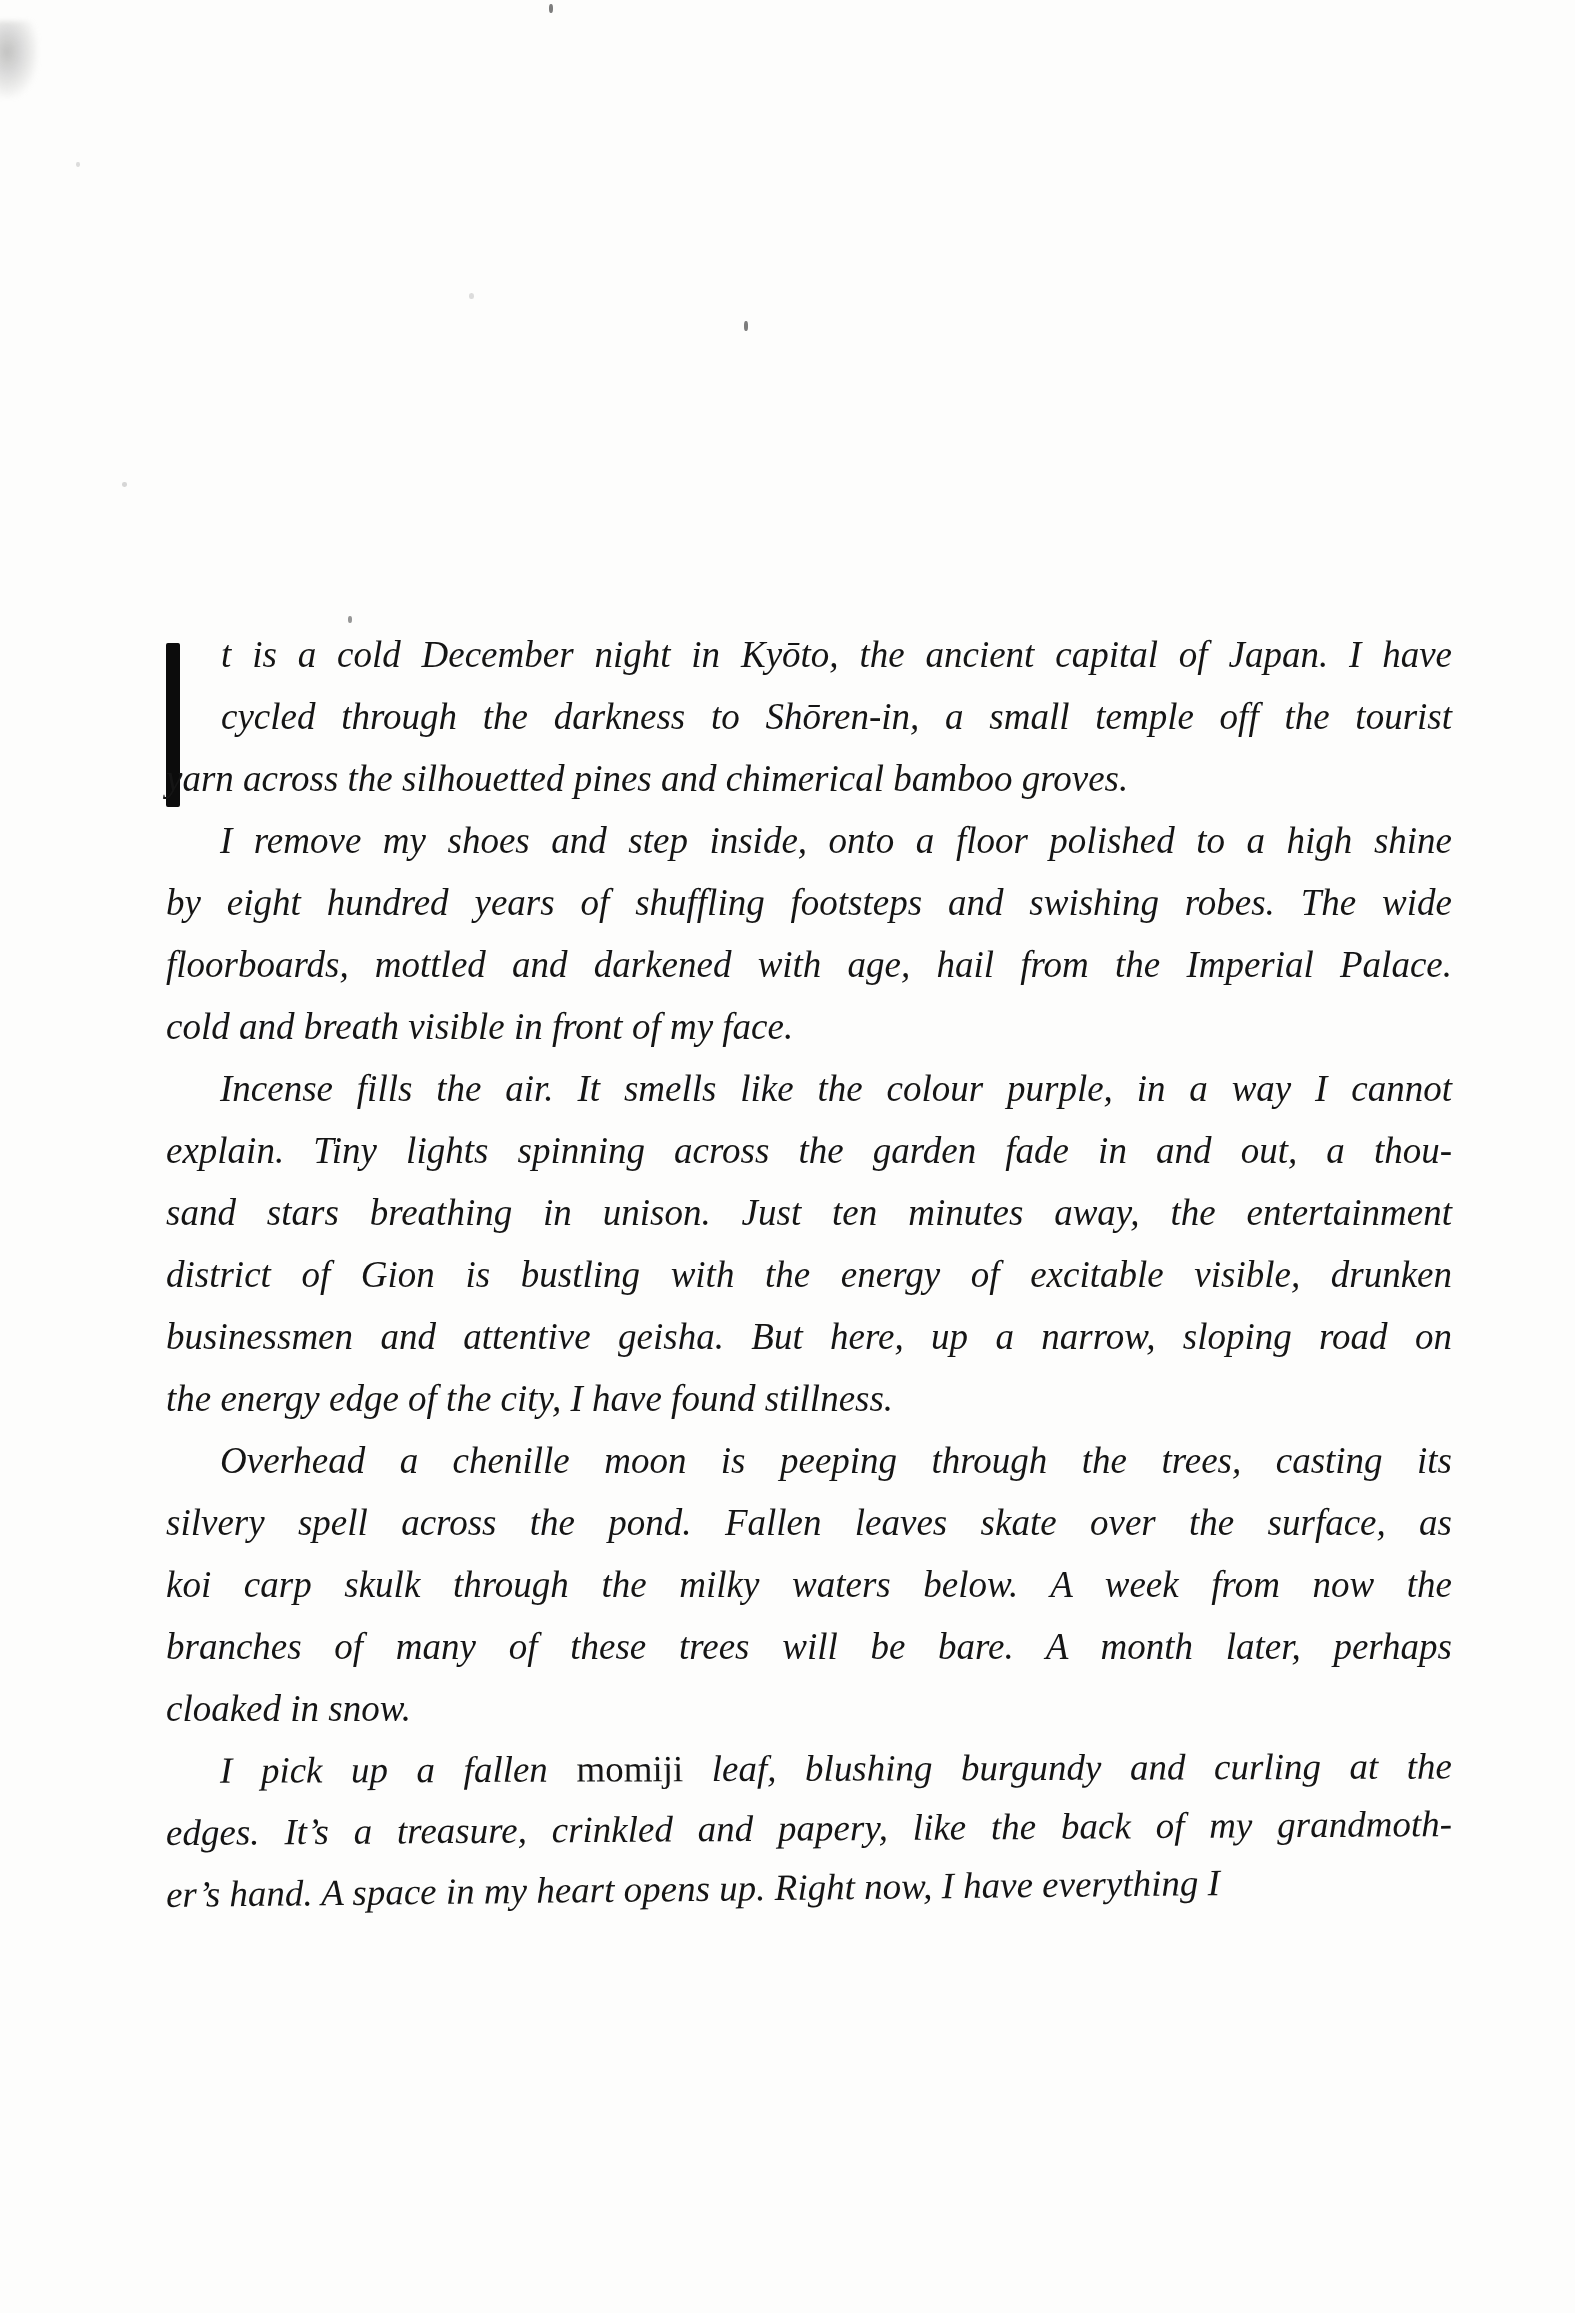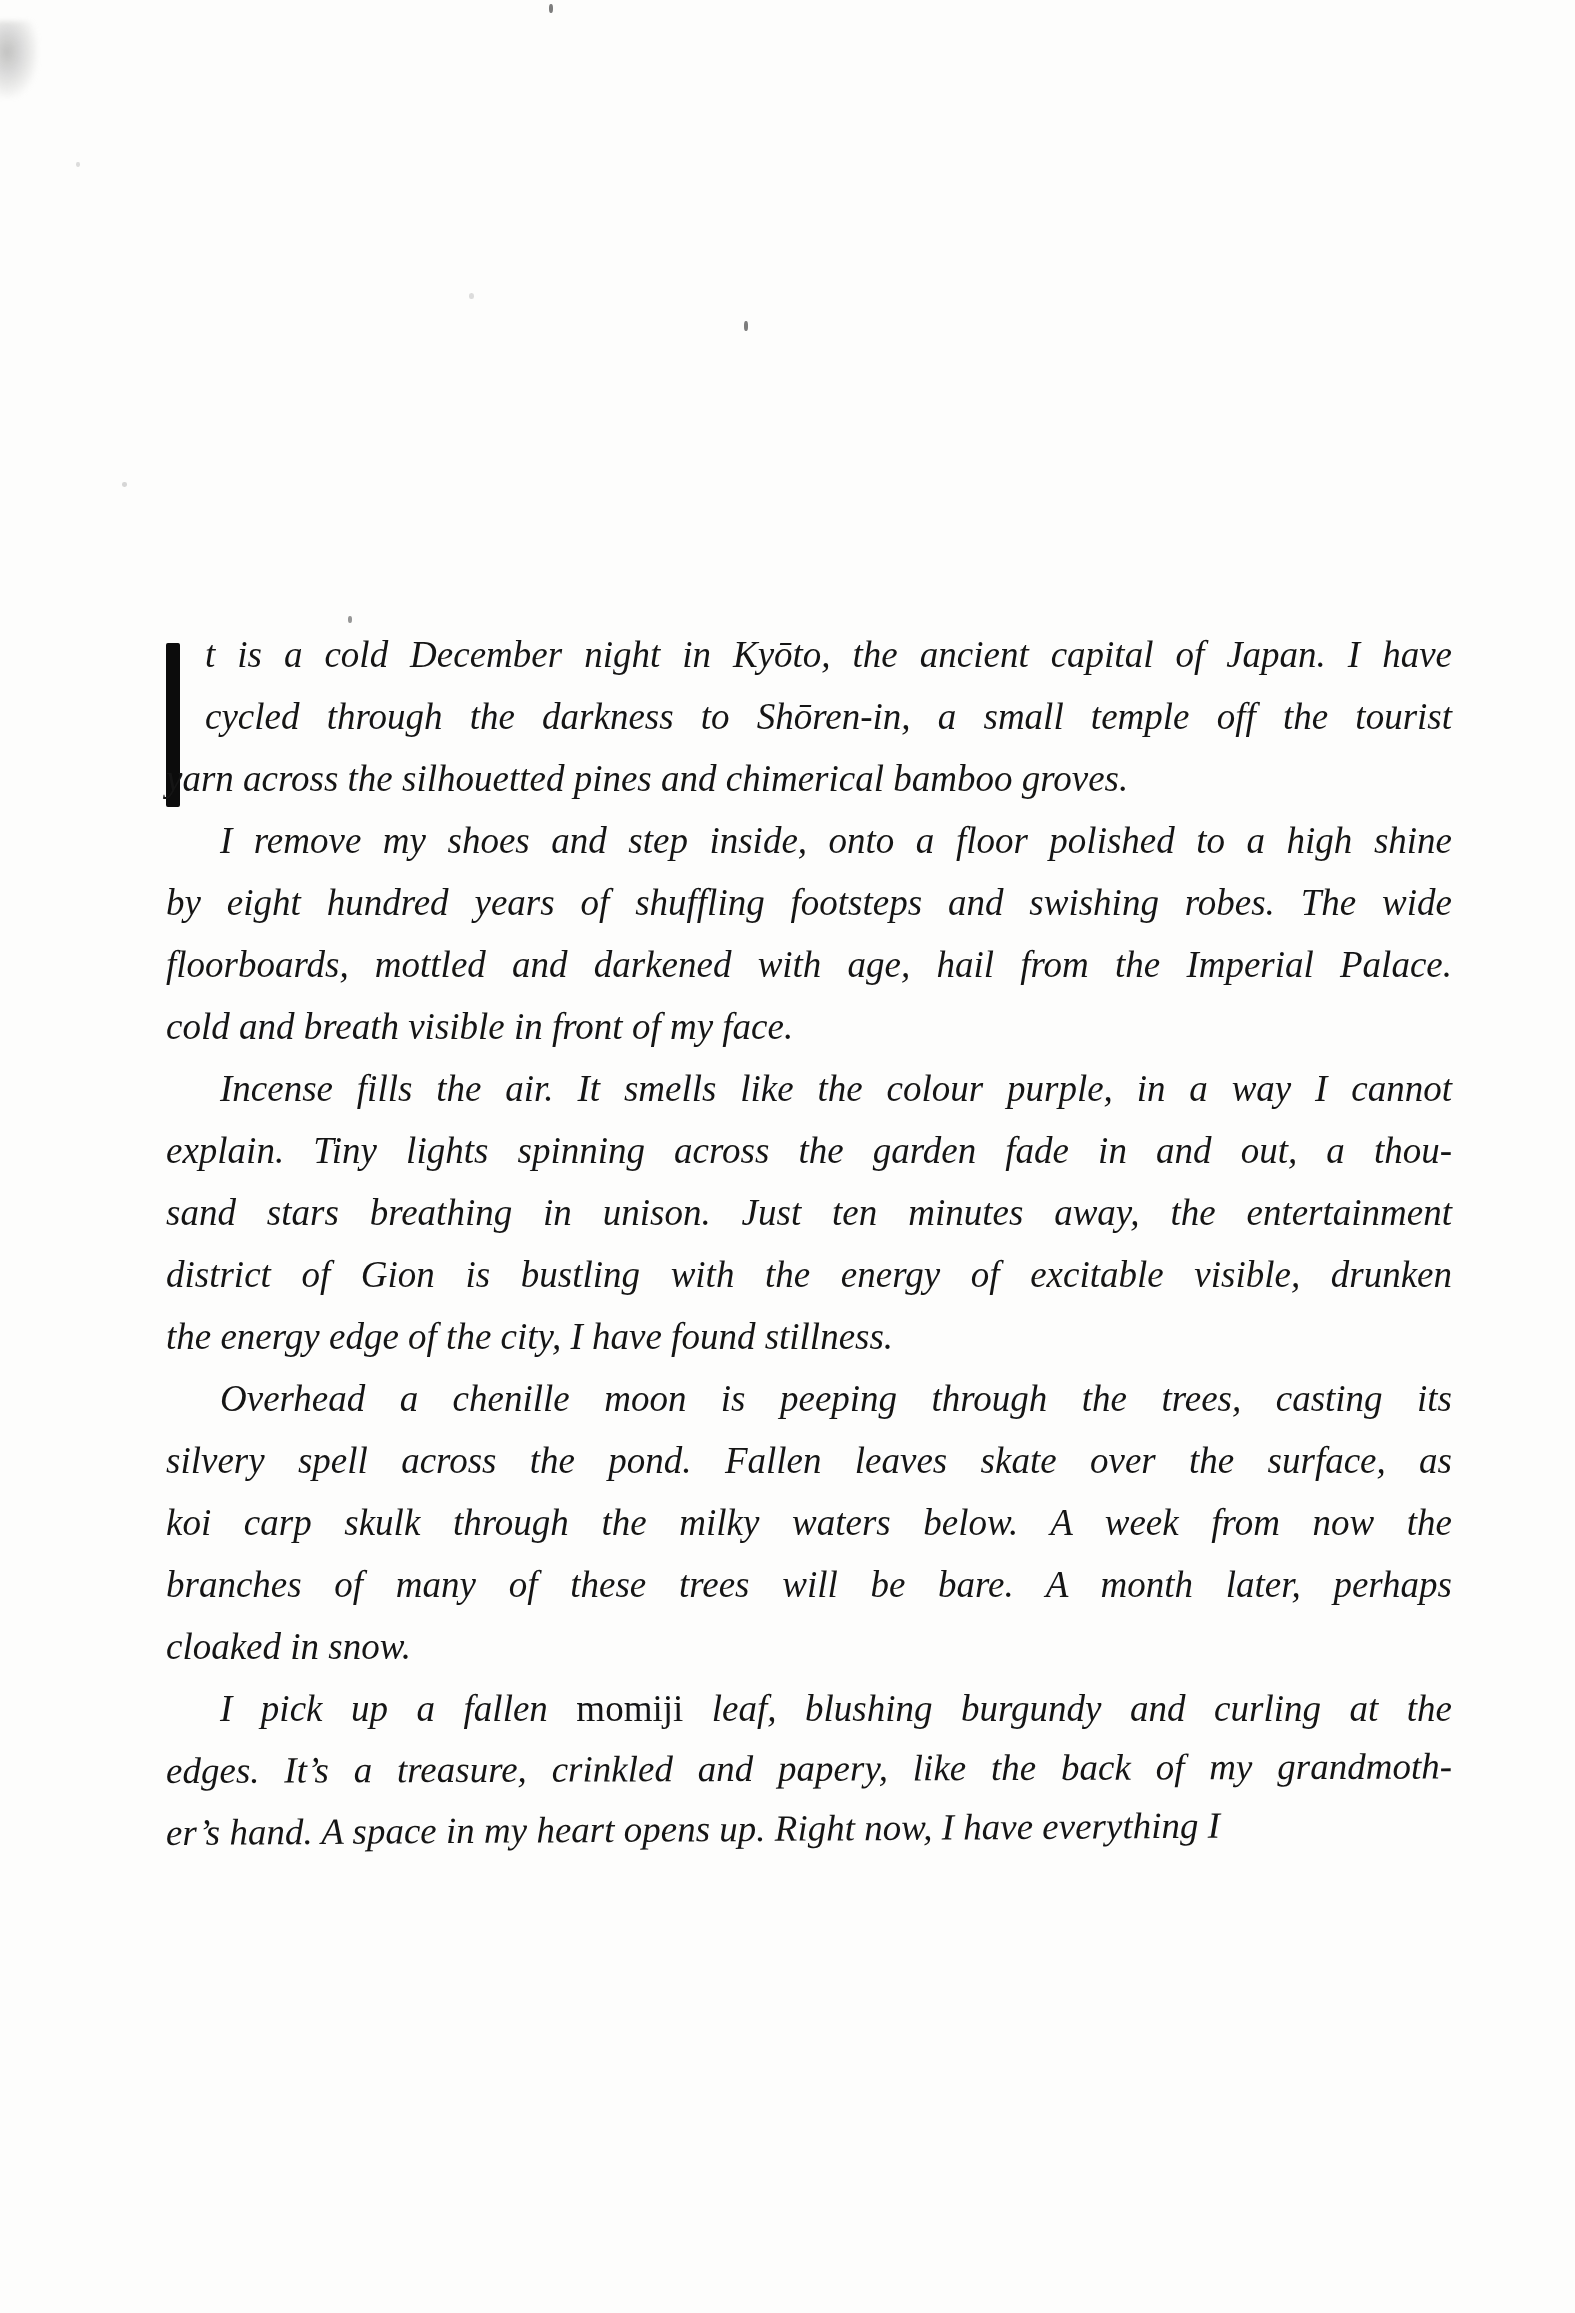--- a/index.html
+++ b/index.html
@@ -64,21 +64,21 @@
     font-size: 37px;
     line-height: 62px;
     text-justify: inter-word;
   }
   .line {
     height: 62px;
     text-align: justify;
     text-align-last: justify;
     white-space: normal;
   }
-  .line.dc   { padding-left: 39px; }  
+  .line.dc   { padding-left: 55px; }  
   .line.pi   { padding-left: 54px; }  
   .line.last { text-align-last: left; } 
   .roman { font-style: normal; }      
 
   
   .line { transform-origin: 0 50%; }
   .line:nth-child(19) { transform: rotate(-0.2deg); }
   .line:nth-child(20) { transform: rotate(-0.4deg); }
   .line:nth-child(21) { transform: rotate(-0.65deg); }
   .line:nth-child(22) { transform: rotate(-1.05deg); }
@@ -106,20 +106,21 @@
       <div class="line dc">cycled through the darkness to Shōren-in, a small temple off the tourist</div>
       <div class="line last">yarn across the silhouetted pines and chimerical bamboo groves.</div>
       <div class="line pi">I remove my shoes and step inside, onto a floor polished to a high shine</div>
       <div class="line">by eight hundred years of shuffling footsteps and swishing robes. The wide</div>
       <div class="line">floorboards, mottled and darkened with age, hail from the Imperial Palace.</div>
       <div class="line last">cold and breath visible in front of my face.</div>
       <div class="line pi">Incense fills the air. It smells like the colour purple, in a way I cannot</div>
       <div class="line">explain. Tiny lights spinning across the garden fade in and out, a thou-</div>
       <div class="line">sand stars breathing in unison. Just ten minutes away, the entertainment</div>
       <div class="line">district of Gion is bustling with the energy of excitable visible, drunken</div>
+      <div class="line">businessmen and attentive geisha. But here, up a narrow, sloping road on</div>
       <div class="line last">the energy edge of the city, I have found stillness.</div>
       <div class="line pi">Overhead a chenille moon is peeping through the trees, casting its</div>
       <div class="line">silvery spell across the pond. Fallen leaves skate over the surface, as</div>
       <div class="line">koi carp skulk through the milky waters below. A week from now the</div>
       <div class="line">branches of many of these trees will be bare. A month later, perhaps</div>
       <div class="line last">cloaked in snow.</div>
       <div class="line pi"><span>I pick up a fallen </span><span class="roman">momiji</span><span> leaf, blushing burgundy and curling at the</span></div>
       <div class="line">edges. It’s a treasure, crinkled and papery, like the back of my grandmoth-</div>
       <div class="line last">er’s hand. A space in my heart opens up. Right now, I have everything I</div>
     </div>

